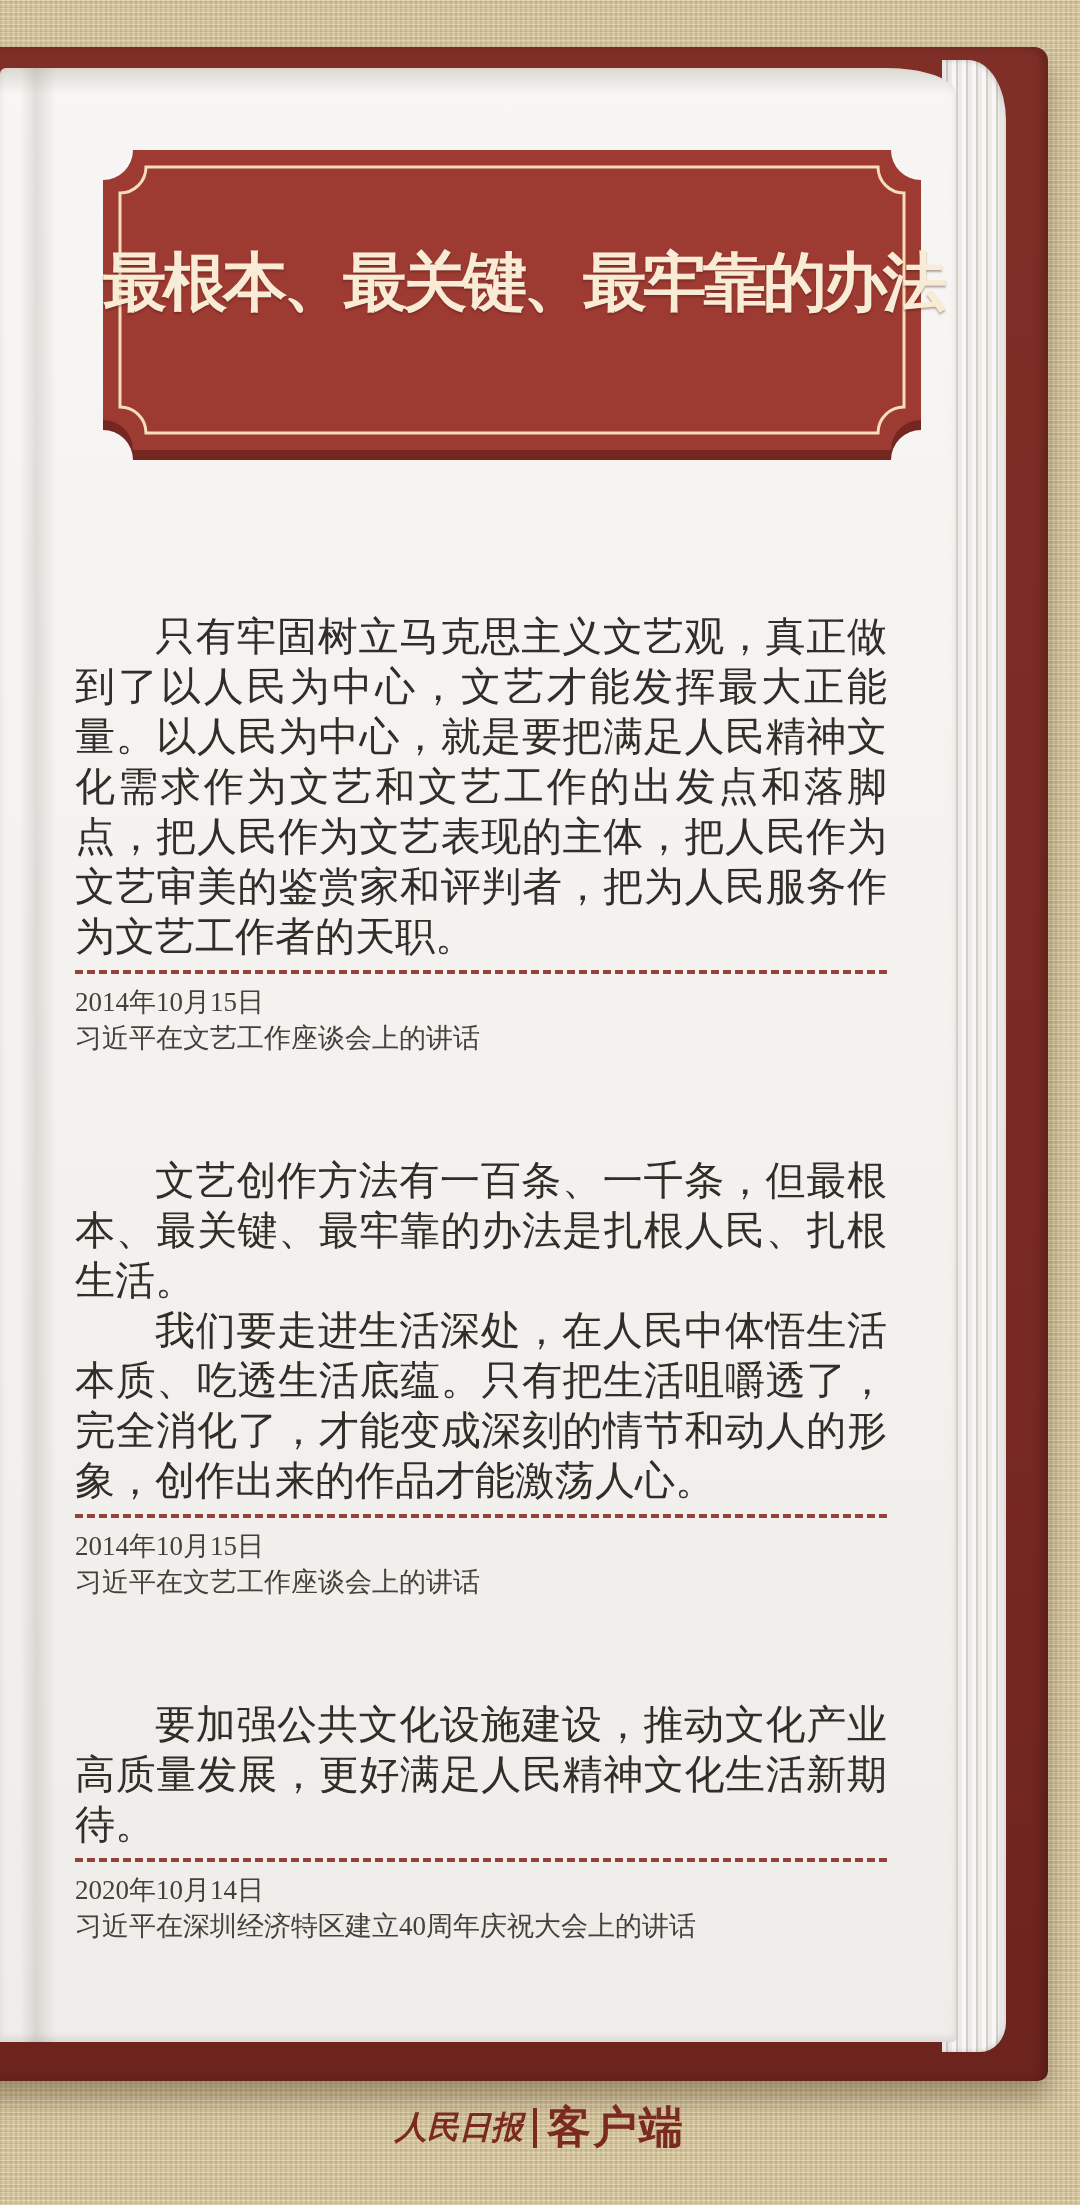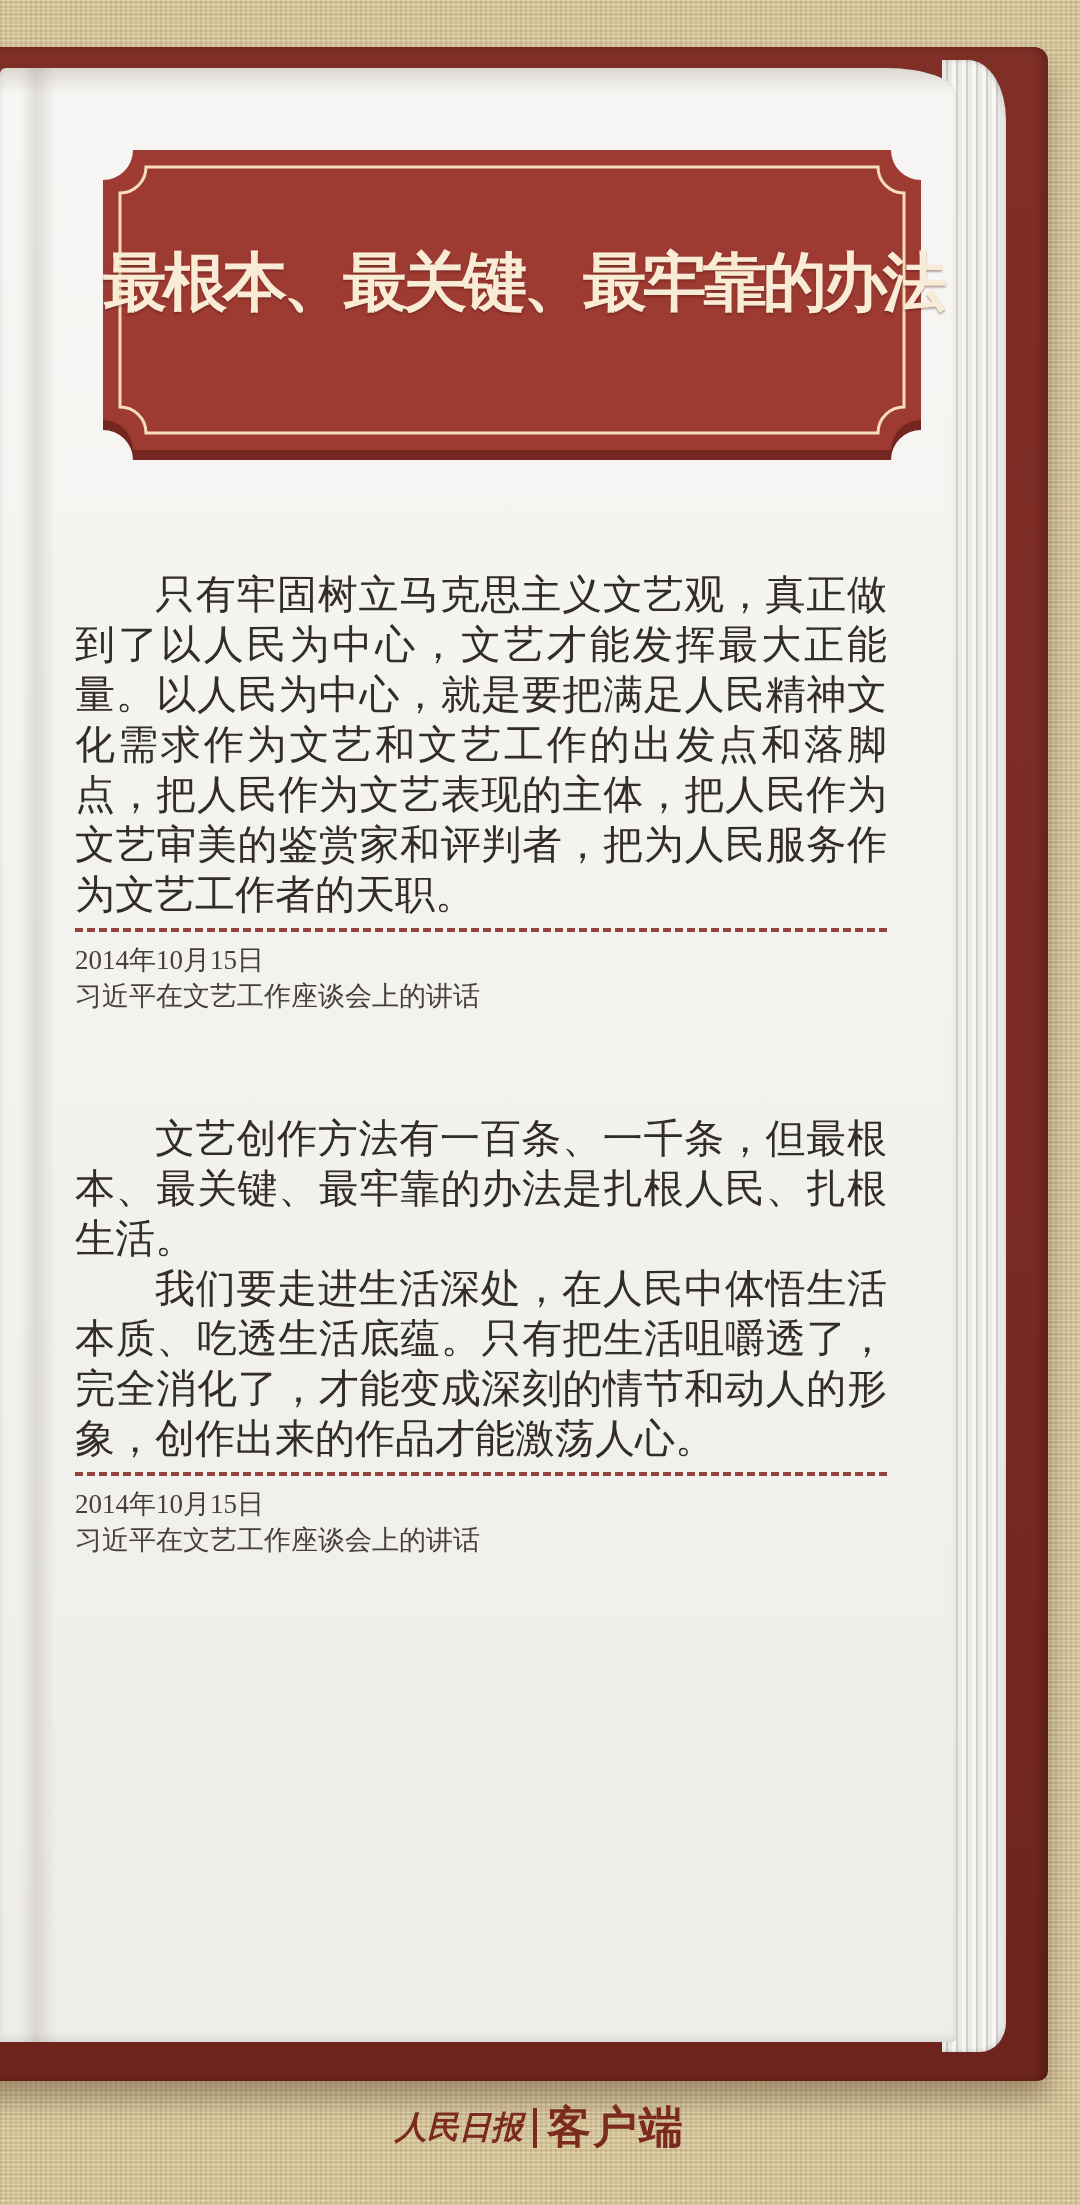--- a/index.html
+++ b/index.html
@@ -52,21 +52,21 @@
   .banner{position:absolute;left:95px;top:82px;width:818px;height:312px;margin-left:8px;}
   .banner svg{position:absolute;left:0;top:0;}
   .banner-title{
     position:absolute;left:0;right:0;top:86px;text-align:center;
     font-family:"Liberation Serif","DejaVu Serif",serif;font-weight:bold;
     font-size:64px;line-height:94px;letter-spacing:-4px;
     color:#f8ecd6;text-shadow:0 2px 2px rgba(70,20,15,.35);
     white-space:nowrap;
   }
   
-  .content{position:absolute;left:75px;top:502px;width:812px;}
+  .content{position:absolute;left:75px;top:544px;width:812px;}
   .quote p{
     margin:0;text-indent:2em;text-align:justify;
     font-size:40px;line-height:50px;color:#312d29;
     font-family:"Liberation Serif","DejaVu Serif",serif;
   }
   .sep{
     height:0;border-top:4px dashed #93423c;margin-top:8px;
   }
   .attr{
     margin-top:10px;text-align:left;
@@ -134,20 +134,28 @@
       <section class="quote q2">
         <p>文艺创作方法有一百条、一千条，但最根本、最关键、最牢靠的办法是扎根人民、扎根生活。</p>
         <p>我们要走进生活深处，在人民中体悟生活本质、吃透生活底蕴。只有把生活咀嚼透了，完全消化了，才能变成深刻的情节和动人的形象，创作出来的作品才能激荡人心。</p>
         <div class="sep"></div>
         <div class="attr">
           <div>2014年10月15日</div>
           <div>习近平在文艺工作座谈会上的讲话</div>
         </div>
       </section>
 
+      <section class="quote q3">
+        <p>要加强公共文化设施建设，推动文化产业高质量发展，更好满足人民精神文化生活新期待。</p>
+        <div class="sep"></div>
+        <div class="attr">
+          <div>2020年10月14日</div>
+          <div>习近平在深圳经济特区建立40周年庆祝大会上的讲话</div>
+        </div>
+      </section>
 
     </div>
   </div>
 
   <div class="footer-logo">
     <span class="brand-script">人民日报</span><span class="brand-divider"></span><span class="brand-suffix">客户端</span>
   </div>
 
 </div>
 

